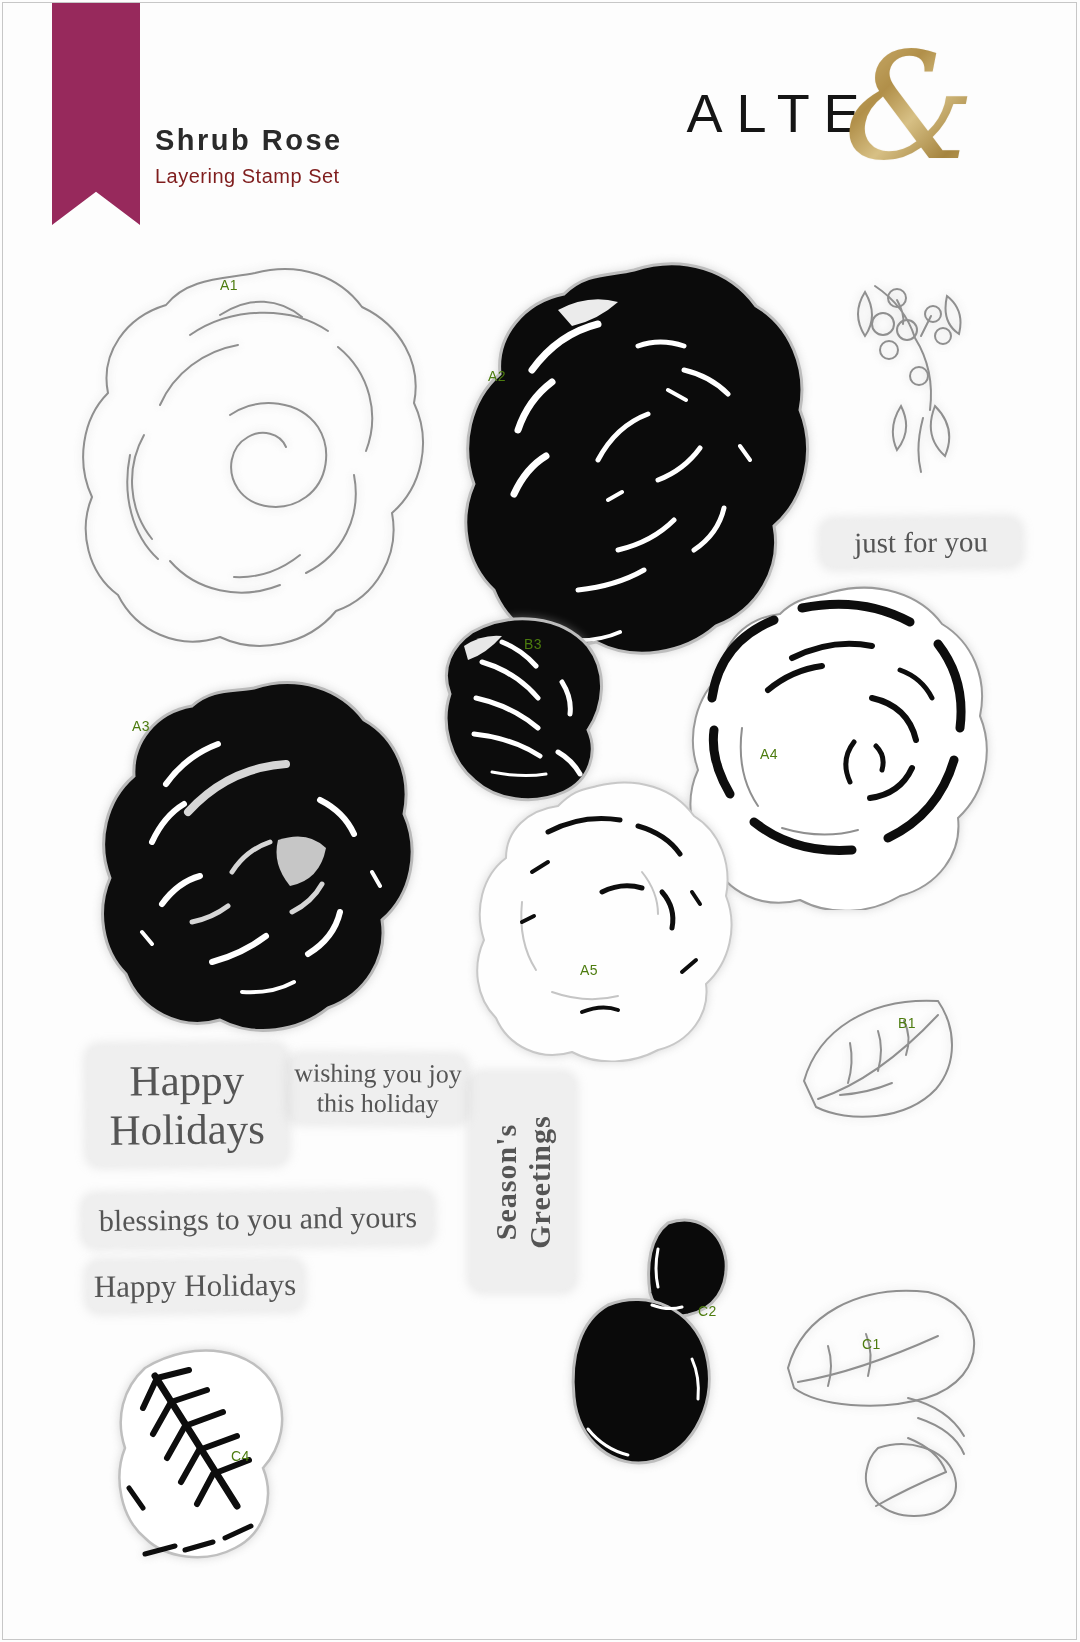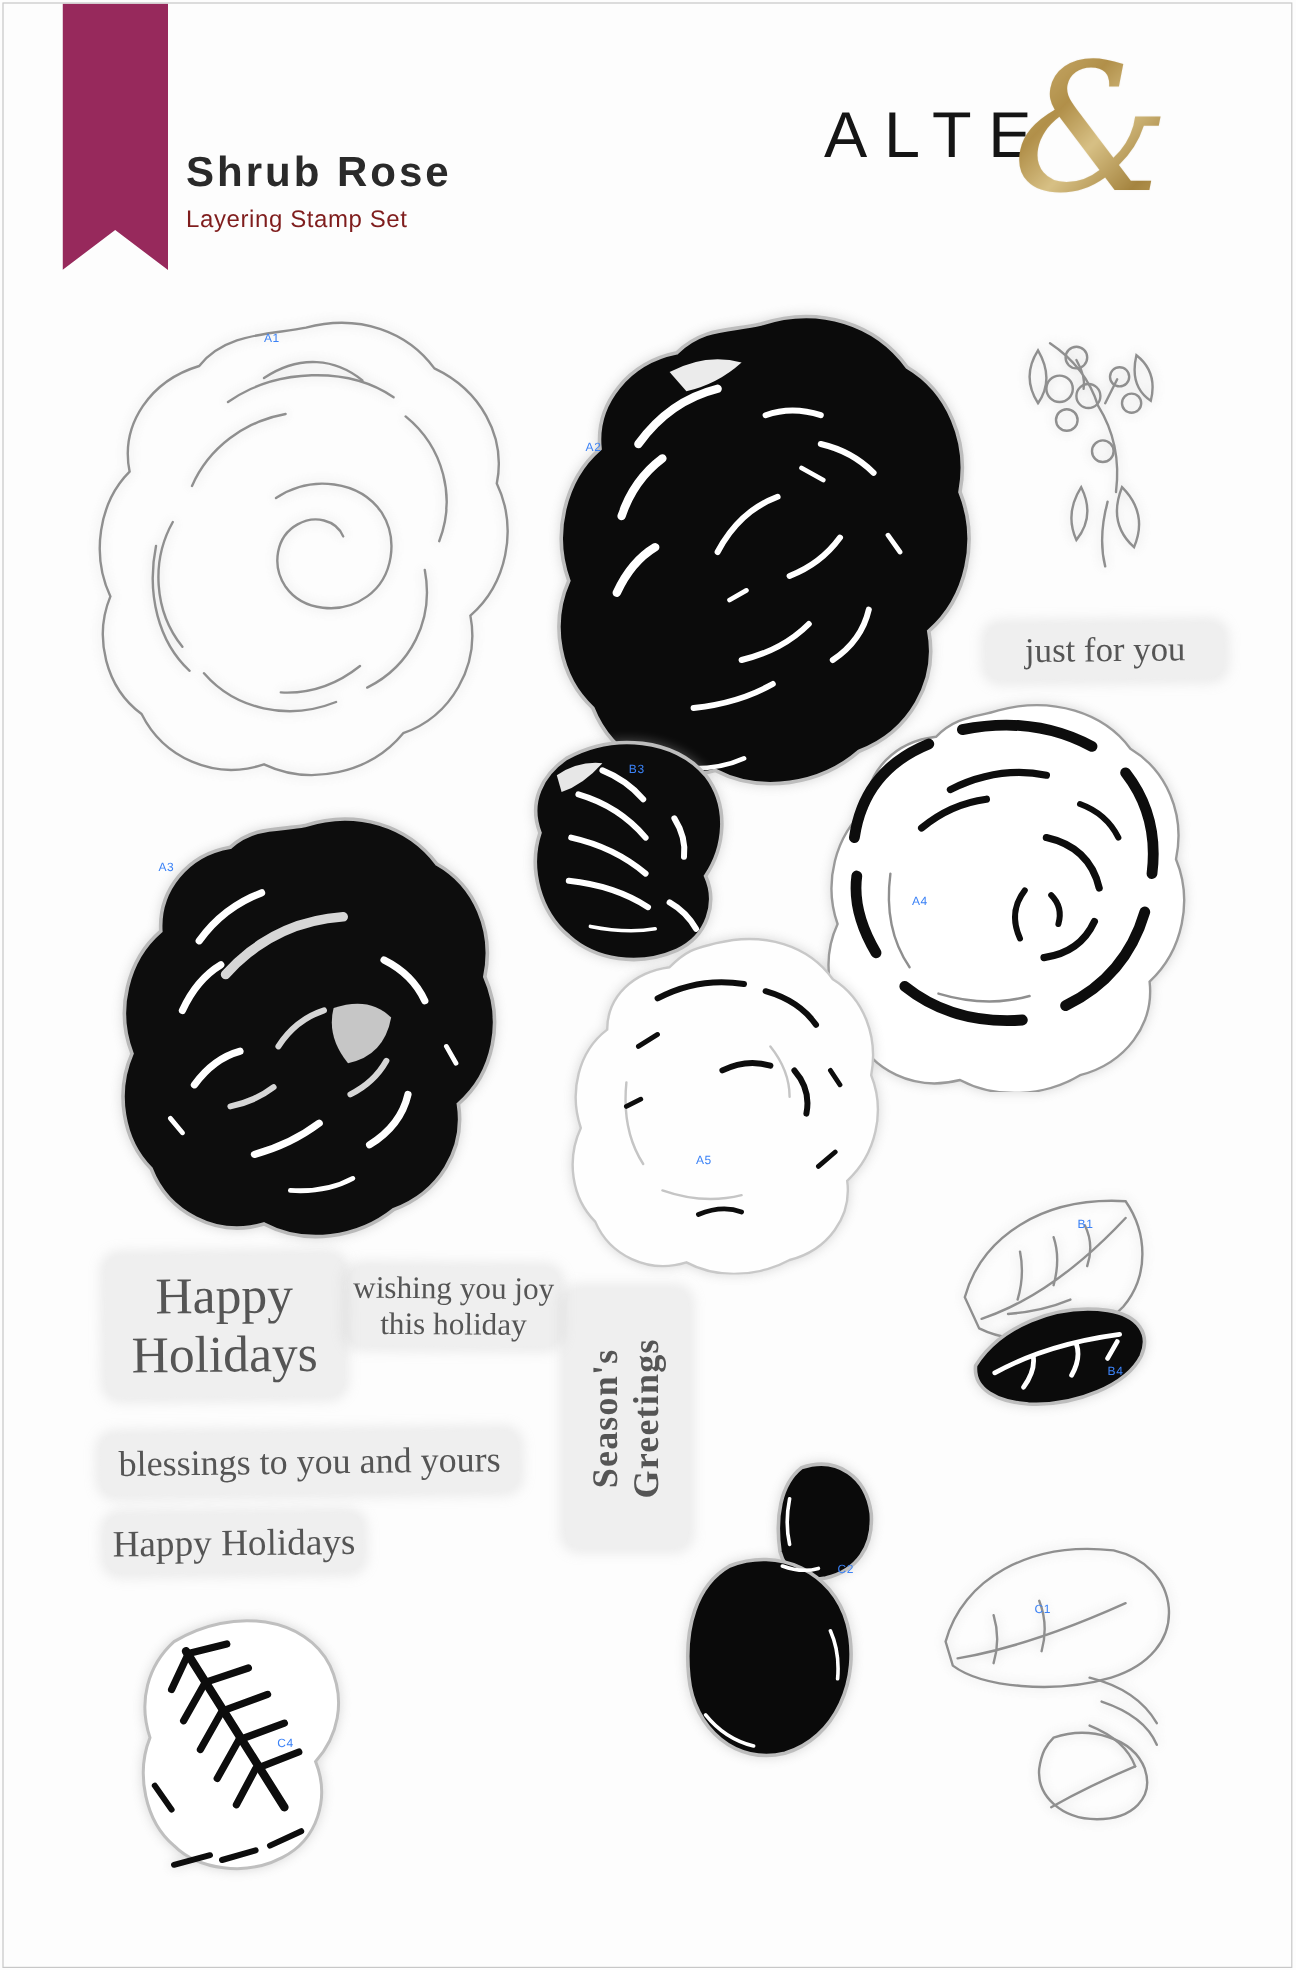--- a/index.html
+++ b/index.html
@@ -4,36 +4,36 @@
 <style>
   html,body{margin:0;padding:0;background:#ffffff;}
   .page{position:relative;width:1080px;height:1642px;background:#fdfdfd;overflow:hidden;
         font-family:"Liberation Sans",sans-serif;}
   .frame{position:absolute;left:2px;top:2px;right:3px;bottom:2px;border:1px solid #c7c7c7;pointer-events:none;}
 
   
   .ribbon{position:absolute;left:52px;top:3px;width:88px;height:222px;
           clip-path:polygon(0 0,100% 0,100% 100%,50% 85%,0 100%);}
   .titleblock{position:absolute;left:155px;top:124px;}
-  .title{margin:0;font-size:35px;font-weight:700;letter-spacing:2.5px;color:#2a2a2a;}
+  .title{margin:0;font-size:29px;font-weight:700;letter-spacing:2.5px;color:#2a2a2a;}
   .subtitle{margin:8px 0 0 0;font-size:20px;font-weight:400;letter-spacing:0.5px;color:#7f1d1d;}
   .logo{position:absolute;left:608px;top:38px;width:420px;height:150px;display:flex;
         align-items:center;justify-content:center;}
   .logo .lg{font-size:54px;letter-spacing:14px;color:#151515;font-weight:400;line-height:1;}
   .logo .lg-amp{font-family:"DejaVu Serif",serif;font-style:italic;font-size:148px;line-height:1;
         margin:0 -26px 0 -30px;position:relative;top:-6px;z-index:2;
         background:linear-gradient(135deg,#dcc184 5%,#b3914a 35%,#e6d29a 55%,#a3823d 80%,#cbb06b 100%);
         -webkit-background-clip:text;background-clip:text;color:transparent;
         text-shadow:0 0 1px rgba(170,140,70,.25);}
 
   
   .stamp{position:absolute;margin:0;}
   .stamp svg{position:absolute;left:0;top:0;width:100%;height:100%;
              filter:drop-shadow(0 0 5px rgba(170,170,170,.45));}
-  .lbl{position:absolute;font-size:10px;color:#3b82f6;letter-spacing:0.5px;z-index:3;}
+  .lbl{position:absolute;font-size:14px;color:#4d7c0f;letter-spacing:0.5px;z-index:3;}
 
   
   .sentiment{position:absolute;font-family:"Liberation Serif",serif;color:#555555;
              background:rgba(185,185,185,0.20);border-radius:12px;
              box-shadow:0 0 9px 5px rgba(190,190,190,0.25);
              display:flex;flex-direction:column;align-items:center;justify-content:center;
              text-align:center;line-height:1.15;}
   .s-just{left:822px;top:520px;width:198px;height:46px;font-size:29px;transform:rotate(-0.6deg);}
   .s-happy2{left:88px;top:1046px;width:198px;height:118px;font-size:43px;transform:rotate(-0.5deg);}
   .s-wish{left:290px;top:1056px;width:176px;height:66px;font-size:26px;transform:rotate(0.4deg);}
@@ -148,27 +148,20 @@
 
   <figure class="stamp" style="left:788px;top:971px;width:185px;height:162px;text-align:center;">
     <svg viewBox="0 0 185 162">
       <path class="ol" d="M16,110 C30,60 80,26 150,30 C168,56 170,92 148,118 C118,150 60,152 28,136 Z"></path>
       <path class="ol" stroke-width="1.6" d="M30,128 Q90,108 150,44 M60,112 Q66,92 62,72 M90,100 Q96,78 90,60 M118,84 Q124,66 116,50 M52,124 Q80,122 104,112"></path>
     </svg>
     <figcaption class="lbl" style="left:110px;top:44px;">B1</figcaption>
   </figure>
 
 
-  <figure class="stamp" style="left:793px;top:1068px;width:170px;height:120px;">
-    <svg viewBox="0 0 170 120">
-      <path d="M20,70 C40,38 86,18 130,24 C156,28 166,44 158,62 C146,86 104,104 64,102 C38,100 18,90 20,70 Z" fill="#0b0b0b" stroke="#bdbdbd" stroke-width="3"></path>
-      <path class="wh" stroke-width="4" d="M36,76 Q80,52 140,44 M60,88 Q70,74 68,62 M100,78 Q108,64 104,52 M130,64 l8,-14"></path>
-    </svg>
-    <figcaption class="lbl" style="left:130px;top:70px;">B4</figcaption>
-  </figure>
 
   <div class="sentiment s-happy2">
     <div>Happy</div>
     <div>Holidays</div>
   </div>
 
   <div class="sentiment s-wish">
     <div>wishing you joy</div>
     <div>this holiday</div>
   </div>

